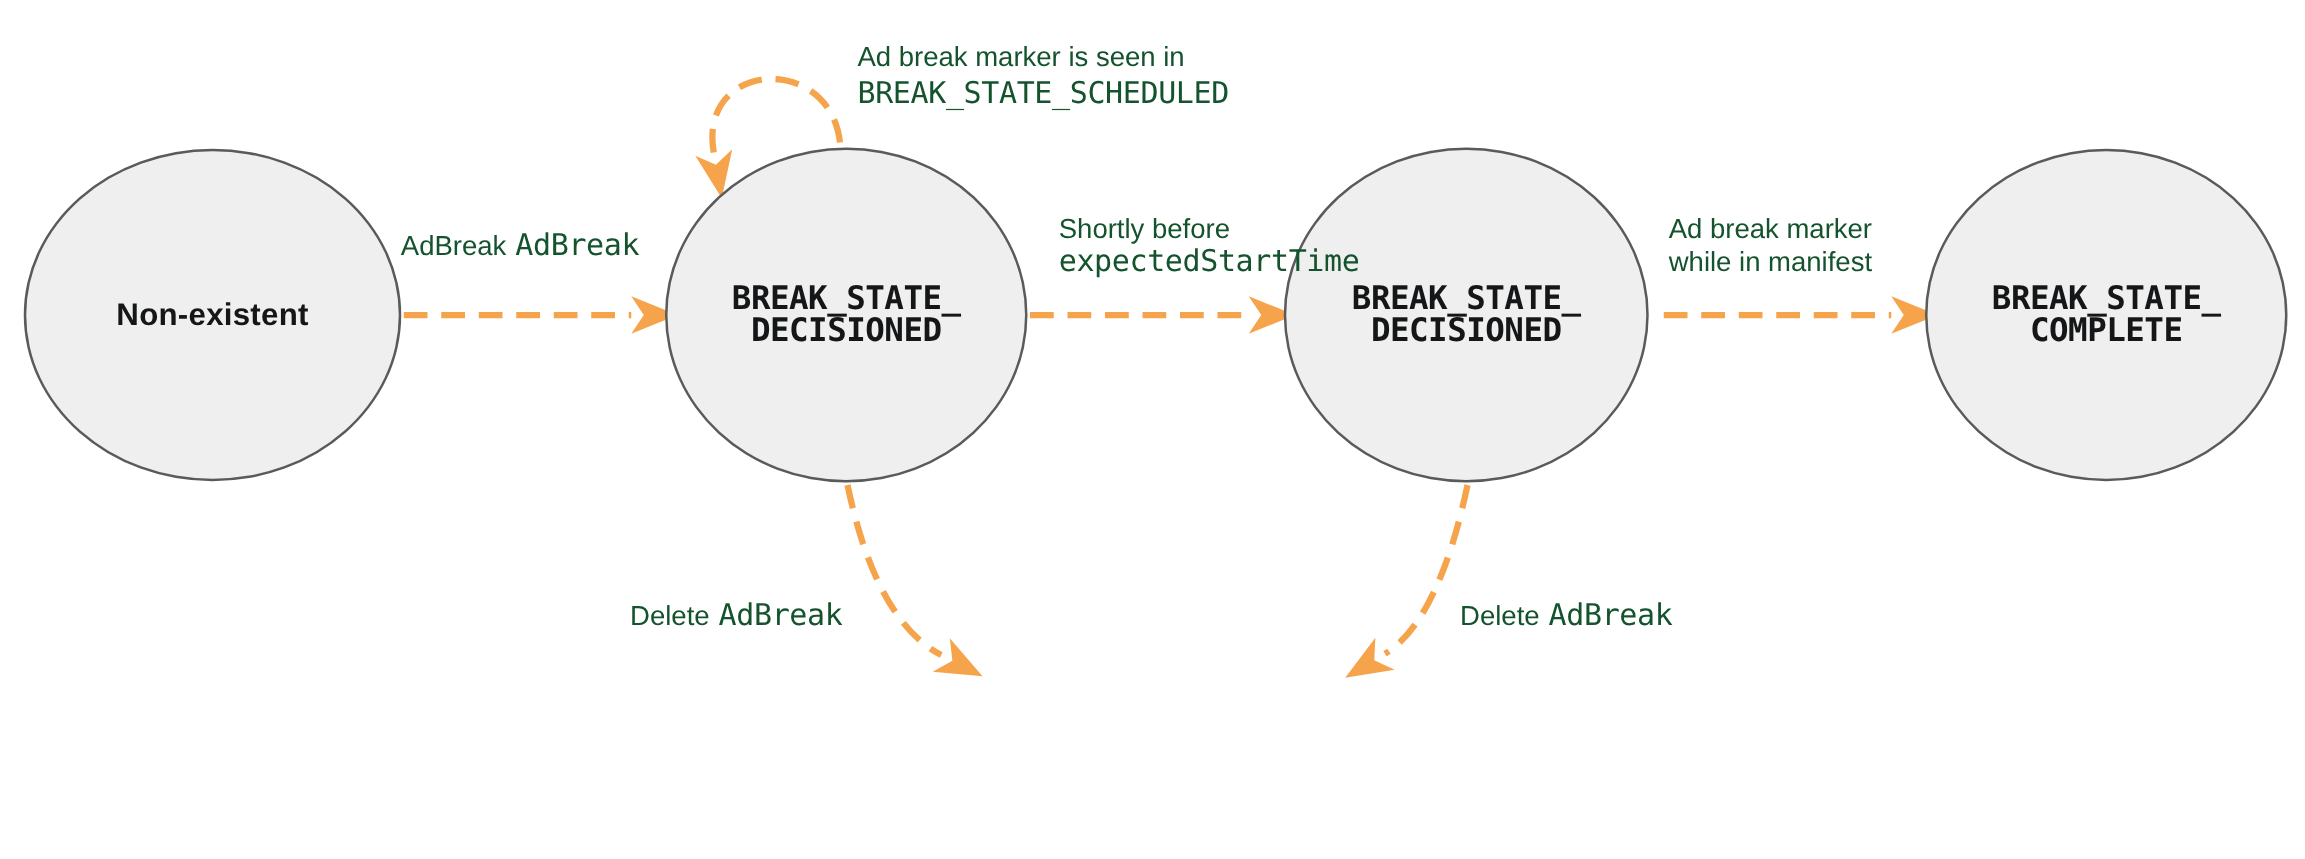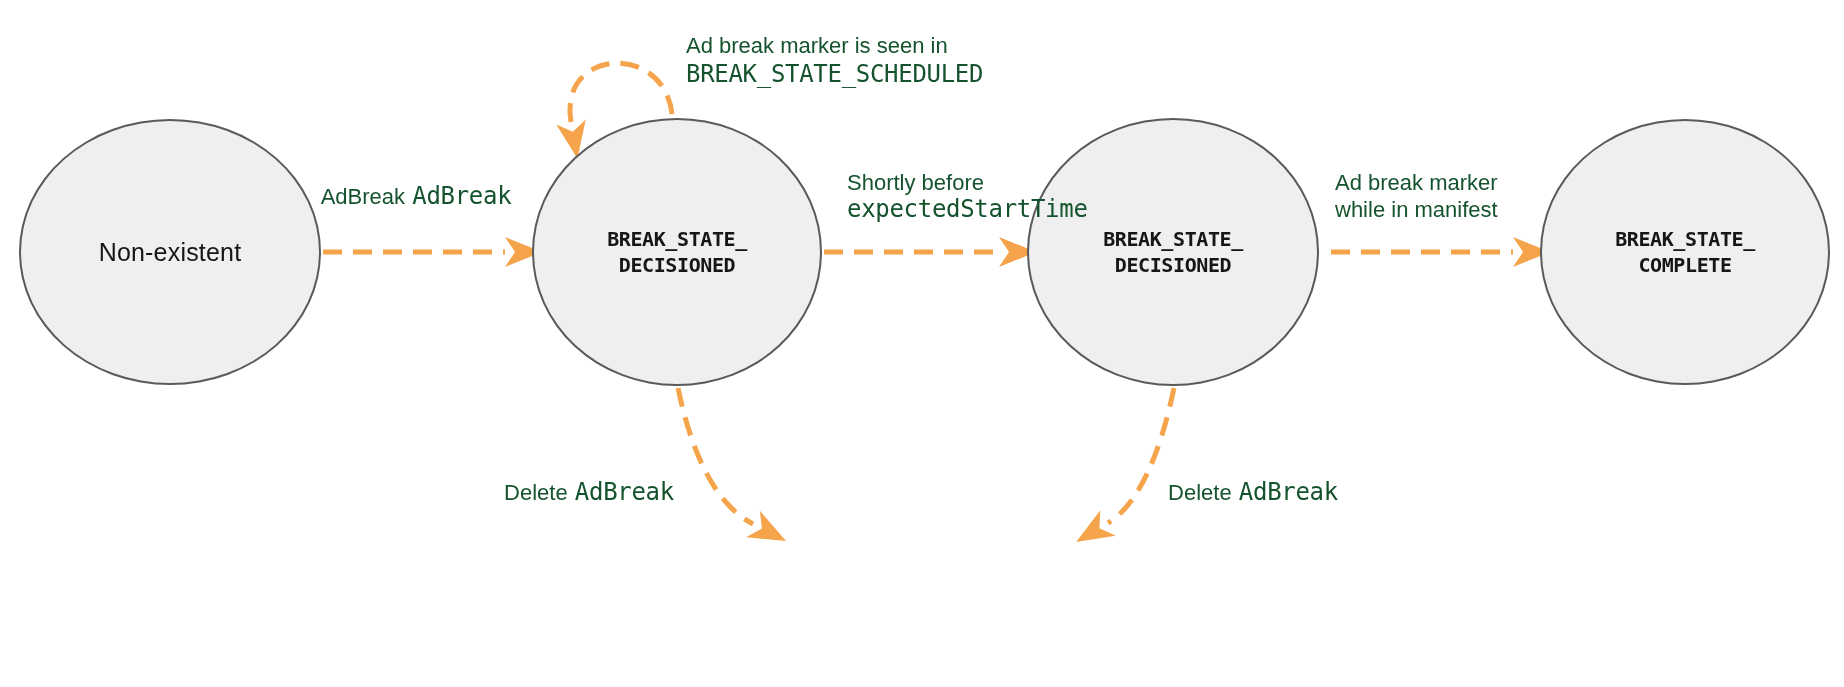--- a/index.html
+++ b/index.html
@@ -23,29 +23,29 @@
     background:#efefef;
     border:2px solid #5a5a5a;
     border-radius:50%;
     box-sizing:border-box;
     display:flex;
     align-items:center;
     justify-content:center;
     text-align:center;
   }
   .node-label-sans{
-    font-weight:normal;
+    font-weight:bold;
     font-size:25px;
     color:#151617;
     letter-spacing:0.2px;
   }
   .node-label-mono{
     font-family:"DejaVu Sans Mono","Liberation Mono",monospace;
     font-weight:bold;
-    font-size:20px;
+    font-size:26px;
     line-height:26px;
     color:#151617;
     letter-spacing:-0.4px;
   }
   .edge-label{
     position:absolute;
     font-size:22px;
     line-height:28px;
     color:#14532d;
     white-space:nowrap;

